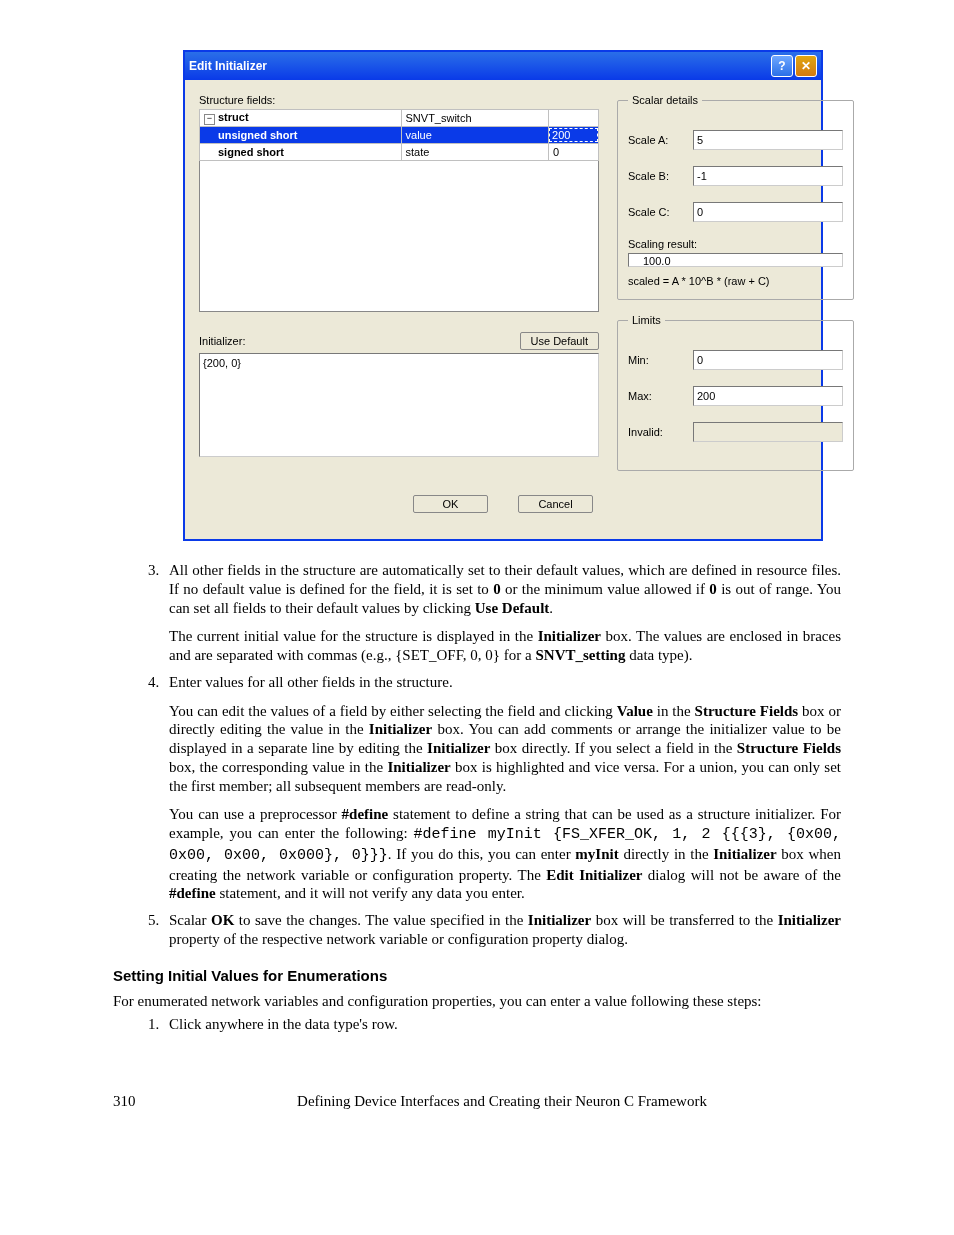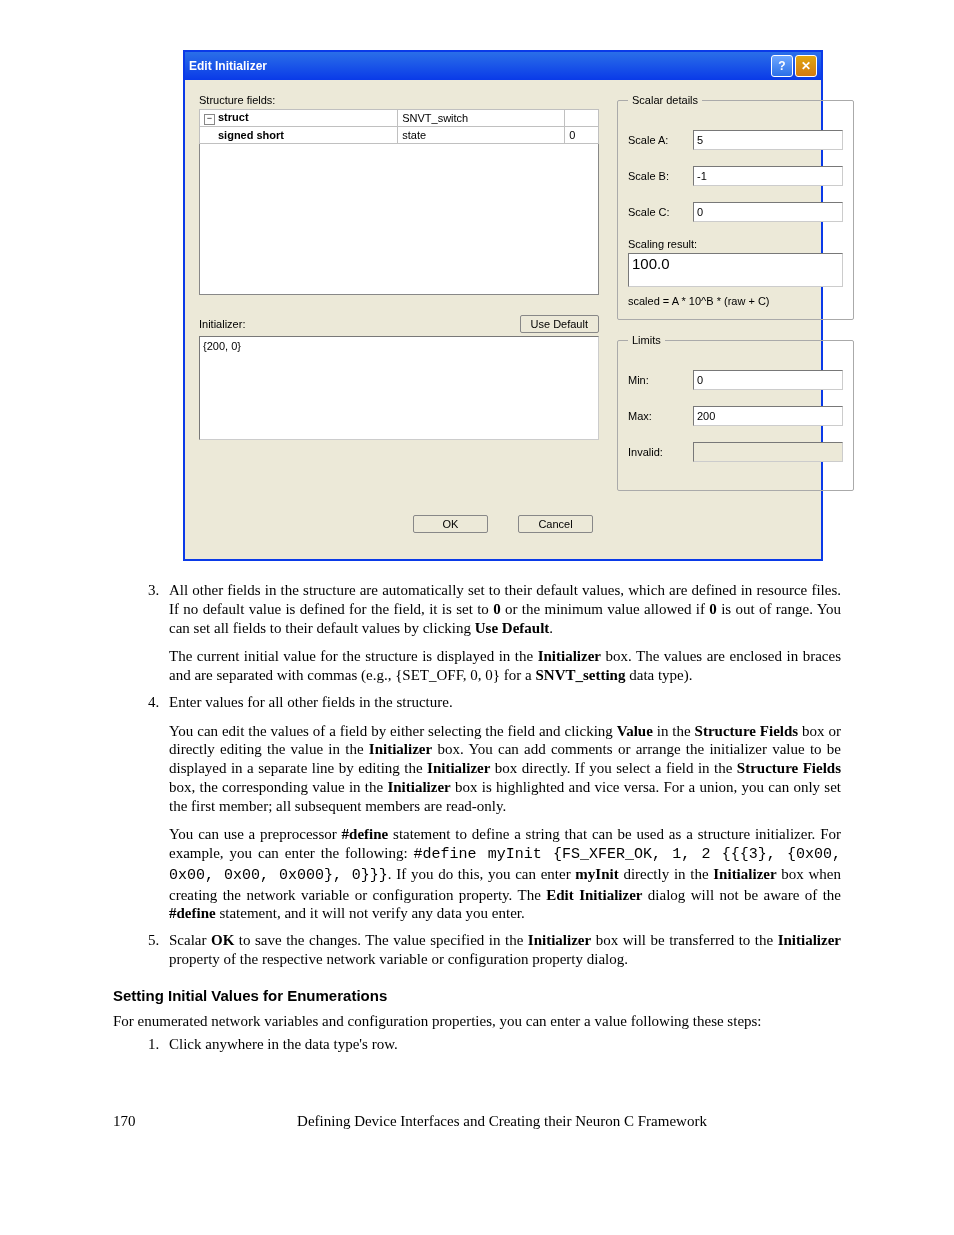--- a/index.html
+++ b/index.html
@@ -142,26 +142,26 @@
     border: 1px inset #ccc;
     background: white;
     font-size: 11px;
     padding: 1px 3px;
     font-family: Tahoma, Arial, sans-serif;
   }
   .detail-row input[readonly] { background: #ece9d8; }
   .result-label { margin-top: 8px; margin-bottom: 3px; }
   .result-box {
     width: 100%;
-    height: 34px;
+    height: 14px;
     border: 1px inset #ccc;
     background: white;
-    padding: 1px 3px;
+    padding: 1px 14px;
     box-sizing: border-box;
-    font-size: 15px;
+    font-size: 11px;
   }
   .formula { margin-top: 8px; font-size: 11px; }
 
   .button-row {
     display: flex;
     justify-content: center;
     gap: 30px;
     padding: 10px 0 12px 0;
   }
   .button-row button {
@@ -219,20 +219,25 @@
     <div class="dialog-body">
       <div class="top-row">
         <div class="left-col">
           <div class="sf-label">Structure fields:</div>
           <table class="sf-table">
             <tbody>
             <tr>
               <td><span class="tree-toggle">−</span><b>struct</b></td>
               <td>SNVT_switch</td>
               <td></td>
+            </tr>
+            <tr class="selrow">
+              <td><span class="tree-elbow"></span><b>unsigned short</b></td>
+              <td>value</td>
+              <td style="padding:0"><span class="selval">200</span></td>
             </tr>
             <tr>
               <td><span class="tree-elbow"></span><b>signed short</b></td>
               <td>state</td>
               <td>0</td>
             </tr>
           </tbody>
             </table>
           <div class="sf-scroll"></div>
 
@@ -309,16 +314,16 @@
     </li>
   </ol>
 
   <h3 class="sub">Setting Initial Values for Enumerations</h3>
   <p class="body">For enumerated network variables and configuration properties, you can enter a value following these steps:</p>
   <ol class="steps">
     <li>Click anywhere in the data type's row.</li>
   </ol>
 
   <div class="footer">
-    <span class="pn">170</span>
+    <span class="pn">310</span>
     <span class="ft">Defining Device Interfaces and Creating their Neuron C Framework</span>
   </div>
 </div>
 
 </body></html>

